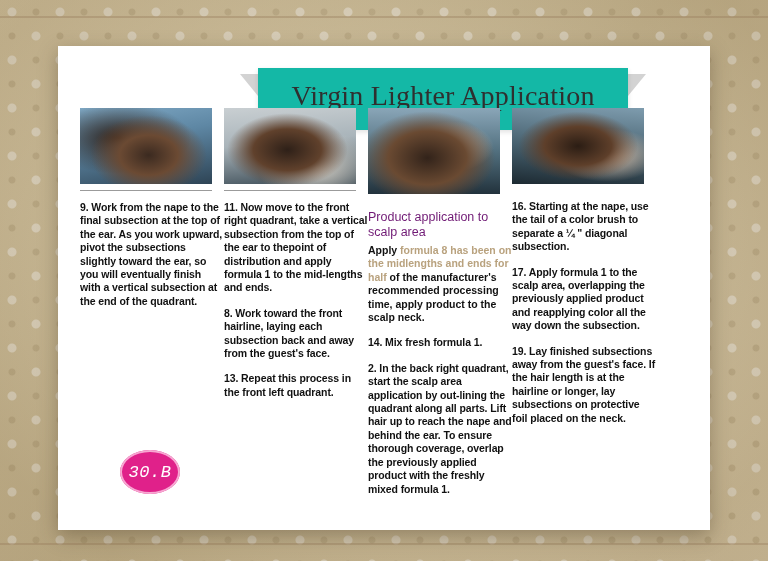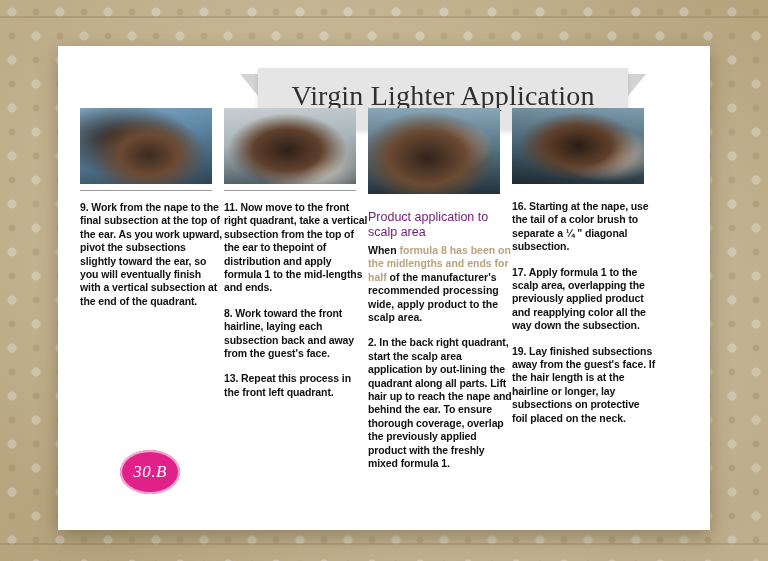--- a/index.html
+++ b/index.html
@@ -81,21 +81,21 @@
   .ribbon-fold-right {
     right: -18px;
     border-width: 0 0 22px 18px;
     border-color: transparent transparent transparent #d3d3d3;
   }
   .banner {
     position: absolute;
     left: 0; top: 0;
     width: 370px;
     height: 62px;
-    background: #e5e5e5;
+    background: #14b8a6;
     box-shadow: 0 2px 5px rgba(0,0,0,0.12);
   }
   .banner-notch-left, .banner-notch-right {
     position: absolute;
     top: 62px;
     width: 0; height: 0;
     border-style: solid;
   }
   .banner-notch-left {
     left: 0;
@@ -222,21 +222,21 @@
   }
   .logo-text {
     position: absolute;
     left: 0; top: 0;
     width: 60px;
     height: 44px;
     display: flex;
     align-items: center;
     justify-content: center;
     color: #ffffff;
-    font-family: Liberation Serif, serif;
+    font-family: Liberation Mono, monospace;
     font-style: italic;
     font-size: 17px;
     letter-spacing: 0.5px;
   }
 </style>
 </head>
 <body>
 
 <div class="page">
   <div class="bg-vignette"></div>
@@ -268,21 +268,22 @@
         <div class="photo-underline"></div>
         <p class="para">11. Now move to the front right quadrant, take a vertical subsection from the top of the ear to thepoint of distribution and apply formula 1 to the mid-lengths and ends.</p>
         <p class="para">8. Work toward the front hairline, laying each subsection back and away from the guest's face.</p>
         <p class="para">13. Repeat this process in the front left quadrant.</p>
       </div>
 
       <div class="col">
         <div class="photo tall ph3"></div>
         <div style="height:10px"></div>
         <p class="sub-head">Product application to scalp area</p>
-        <p class="intro"><span>When</span> <span class="faded">formula 8 has been on the midlengths and ends for half</span> <span>of the manufacturer's recommended processing wide, apply product to the scalp area.</span></p>
+        <p class="intro"><span>Apply</span> <span class="faded">formula 8 has been on the midlengths and ends for half</span> <span>of the manufacturer's recommended processing time, apply product to the scalp neck.</span></p>
+        <p class="para">14. Mix fresh formula 1.</p>
         <p class="para">2. In the back right quadrant, start the scalp area application by out-lining the quadrant along all parts. Lift hair up to reach the nape and behind the ear. To ensure thorough coverage, overlap the previously applied product with the freshly mixed formula 1.</p>
       </div>
 
       <div class="col">
         <div class="photo ph4"></div>
         <div style="height:10px"></div>
         <p class="para">16. Starting at the nape, use the tail of a color brush to separate a ¼ " diagonal subsection.</p>
         <p class="para">17. Apply formula 1 to the scalp area, overlapping the previously applied product and reapplying color all the way down the subsection.</p>
         <p class="para">19. Lay finished subsections away from the guest's face. If the hair length is at the hairline or longer, lay subsections on protective foil placed on the neck.</p>
       </div>

